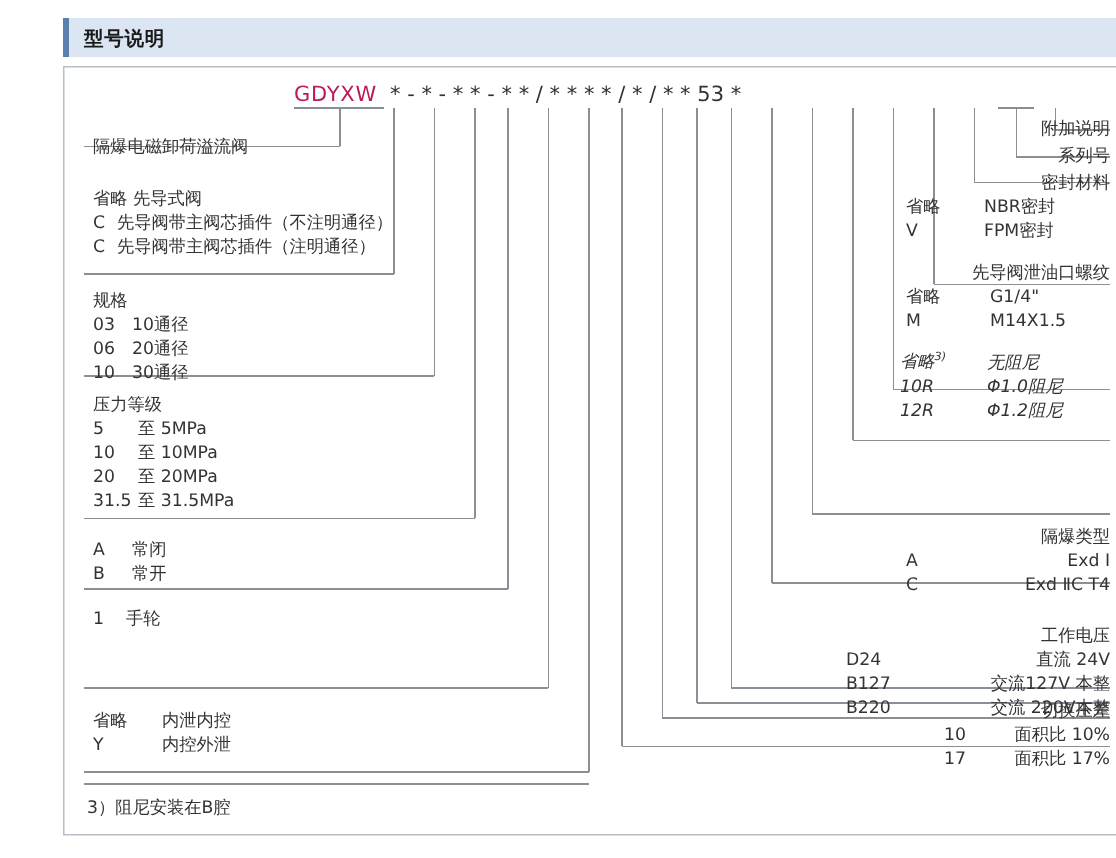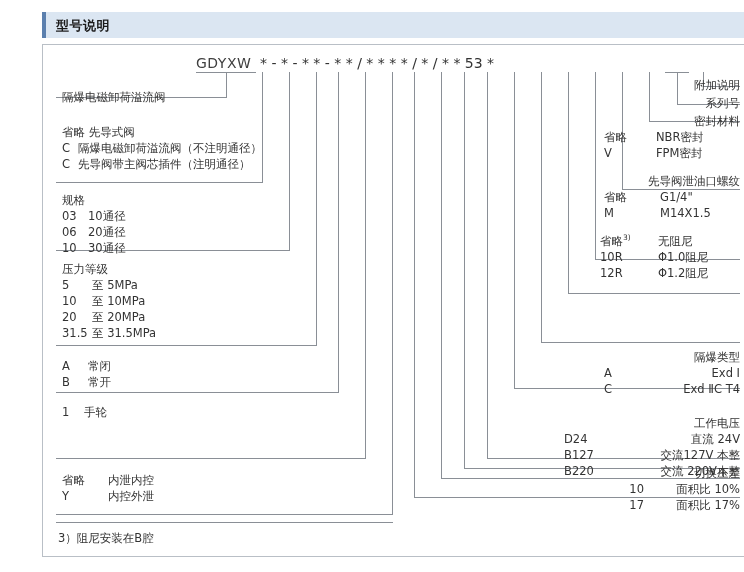--- a/index.html
+++ b/index.html
@@ -28,21 +28,21 @@
     font-family:"DejaVu Sans","Liberation Sans",sans-serif;
   }
 
   
   .frame{
     position:absolute;left:14px;top:44px;width:714px;height:513px;
     border:1px solid #b9bfc6;background:#fff;box-sizing:border-box;
   }
   .code-prefix{
     position:absolute;left:168px;top:55px;
-    font-size:14px;color:#404040;letter-spacing:.5px;
+    font-size:14px;color:#be185d;letter-spacing:.5px;
     font-family:"DejaVu Sans","Liberation Sans",sans-serif;
   }
   .code-tokens{
     position:absolute;left:232px;top:55px;
     font-size:14px;color:#333;
     font-family:"DejaVu Sans","Liberation Sans",sans-serif;
     white-space:nowrap;
   }
 
   
@@ -142,21 +142,21 @@
       <line x1="28" y1="522.5" x2="364.5" y2="522.5"></line>
     </g>
   </svg>
 
   <div class="lbl" style="left:34px;top:89px;">
     <span class="row"><span class="v">隔爆电磁卸荷溢流阀</span></span>
   </div>
 
   <div class="lbl" style="left:34px;top:124px;">
     <span class="row"><span class="v">省略 先导式阀</span></span>
-    <span class="row"><span class="k" style="width:16px">C</span><span class="v">隔爆电磁卸荷溢流阀（不注明通径）</span></span>
+    <span class="row"><span class="k" style="width:16px">C</span><span class="v">先导阀带主阀芯插件（不注明通径）</span></span>
     <span class="row"><span class="k" style="width:16px">C</span><span class="v">先导阀带主阀芯插件（注明通径）</span></span>
   </div>
 
   <div class="lbl" style="left:34px;top:192px;">
     <span class="row"><span class="v">规格</span></span>
     <span class="row"><span class="k" style="width:26px">03</span><span class="v">10通径</span></span>
     <span class="row"><span class="k" style="width:26px">06</span><span class="v">20通径</span></span>
     <span class="row"><span class="k" style="width:26px">10</span><span class="v">30通径</span></span>
   </div>
 
@@ -199,21 +199,21 @@
     <span class="row"><span class="k" style="width:52px;text-align:left">省略</span><span class="v" style="width:84px;text-align:left">NBR密封</span></span>
     <span class="row"><span class="k" style="width:52px;text-align:left">V</span><span class="v" style="width:84px;text-align:left">FPM密封</span></span>
   </div>
 
   <div class="lbl r" style="left:452px;top:173px;width:260px;">
     <span class="row">先导阀泄油口螺纹</span>
     <span class="row"><span class="k" style="width:56px;text-align:left">省略</span><span class="v" style="width:80px;text-align:left">G1/4"</span></span>
     <span class="row"><span class="k" style="width:56px;text-align:left">M</span><span class="v" style="width:80px;text-align:left">M14X1.5</span></span>
   </div>
 
-  <div class="lbl r" style="left:452px;top:230px;width:260px;">
+  <div class="lbl r" style="left:452px;top:230px;width:260px;font-style:italic;">
     <span class="row"><span class="k" style="width:58px;text-align:left">省略<sup>3)</sup></span><span class="v" style="width:82px;text-align:left">无阻尼</span></span>
     <span class="row"><span class="k" style="width:58px;text-align:left">10R</span><span class="v" style="width:82px;text-align:left">Φ1.0阻尼</span></span>
     <span class="row"><span class="k" style="width:58px;text-align:left">12R</span><span class="v" style="width:82px;text-align:left">Φ1.2阻尼</span></span>
   </div>
 
 
   <div class="lbl r" style="left:452px;top:349px;width:260px;">
     <span class="row">隔爆类型</span>
     <span class="row"><span class="k" style="width:44px;text-align:left">A</span><span class="v" style="width:92px;text-align:right">Exd Ⅰ</span></span>
     <span class="row"><span class="k" style="width:44px;text-align:left">C</span><span class="v" style="width:92px;text-align:right">Exd ⅡC T4</span></span>

